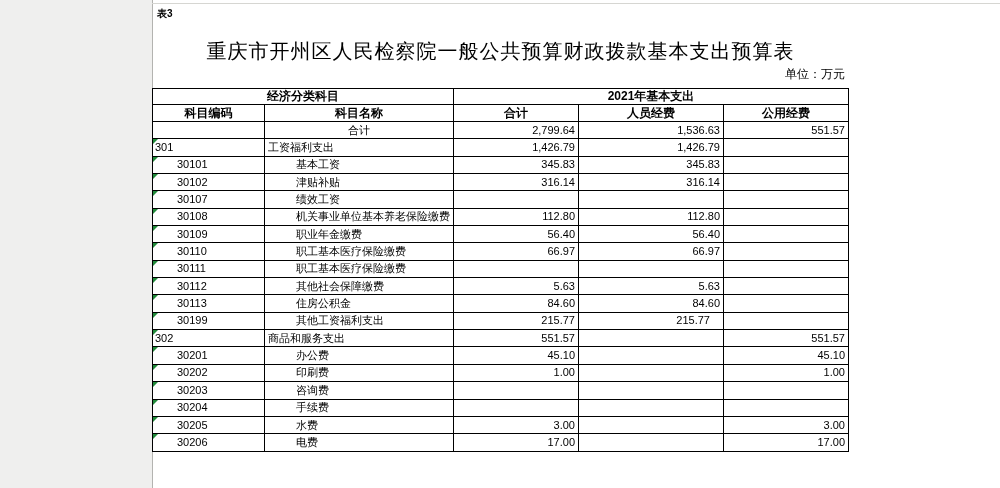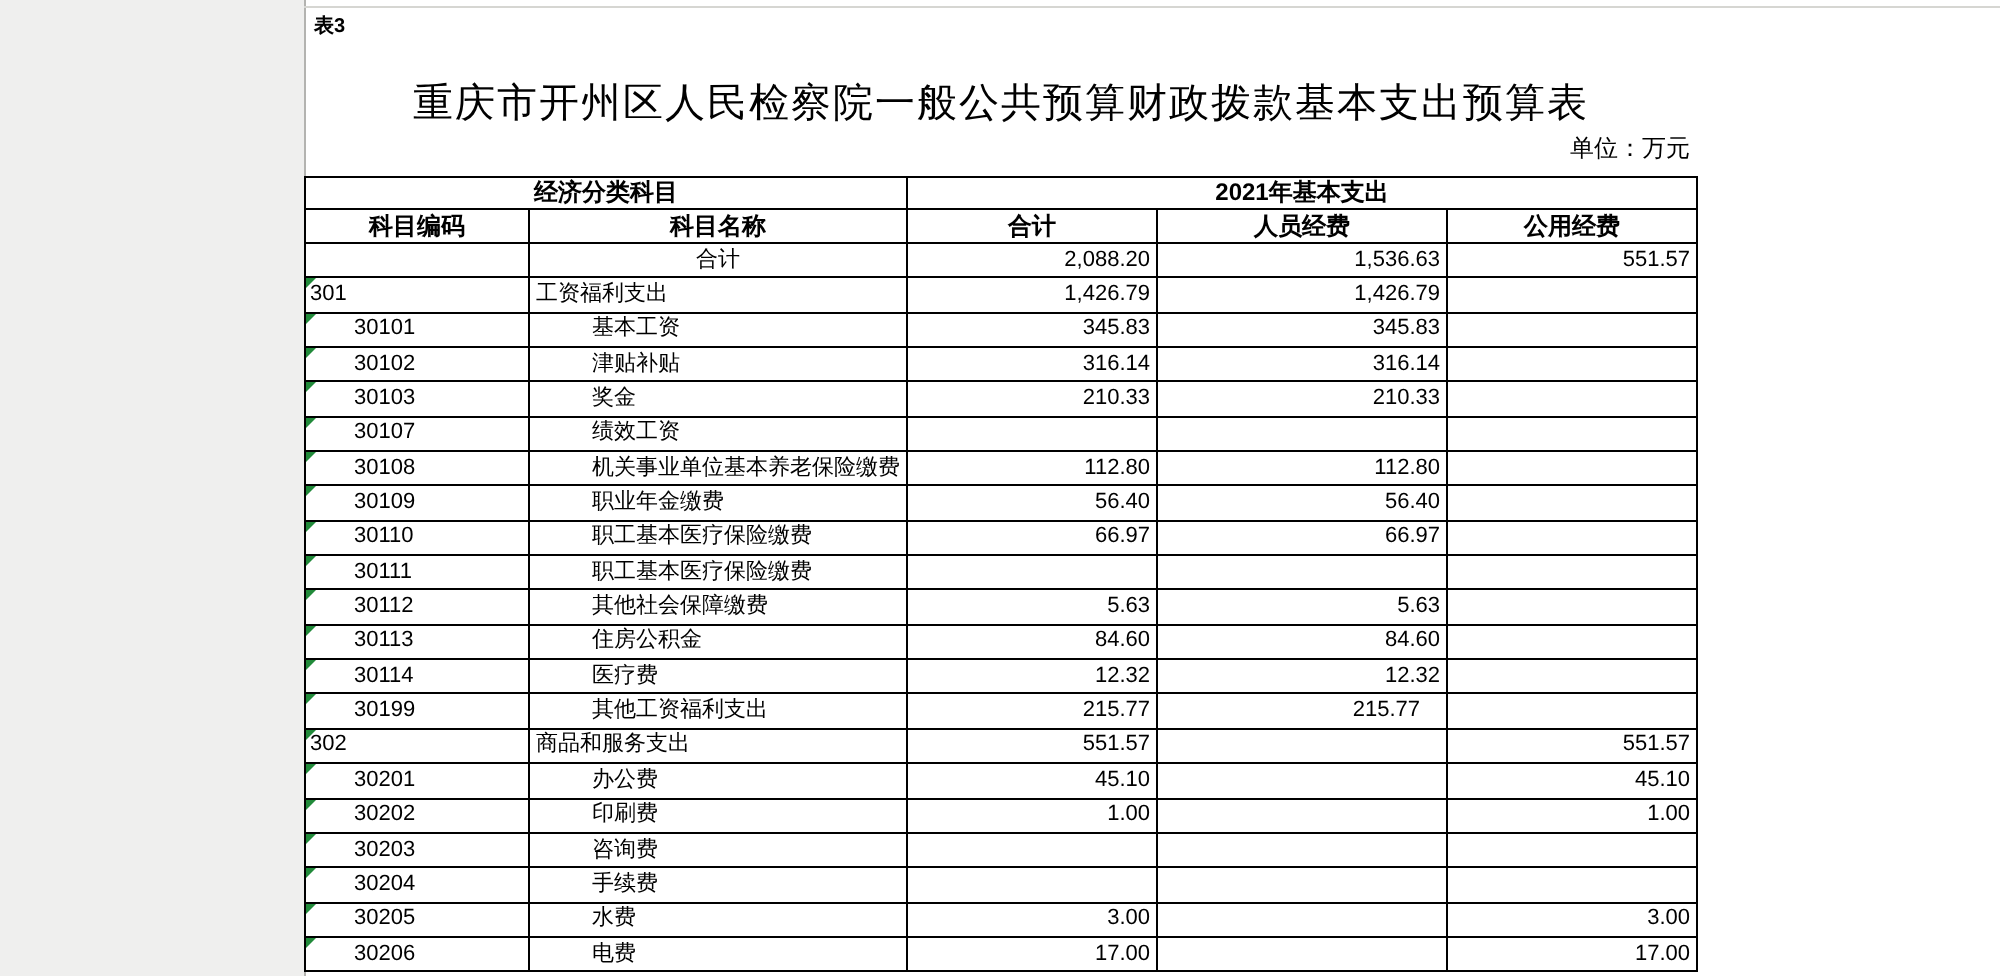--- a/index.html
+++ b/index.html
@@ -96,21 +96,21 @@
       <th>科目名称</th>
       <th>合计</th>
       <th>人员经费</th>
       <th>公用经费</th>
     </tr>
   </thead>
   <tbody>
       <tr>
         <td class="code lv0"></td>
         <td class="name lv0 center">合计</td>
-        <td class="num">2,088.20</td>
+        <td class="num">2,799.64</td>
         <td class="num">1,536.63</td>
         <td class="num">551.57</td>
       </tr>
       <tr>
         <td class="code lv0"><span class="tri"></span>301</td>
         <td class="name lv0">工资福利支出</td>
         <td class="num">1,426.79</td>
         <td class="num">1,426.79</td>
         <td class="num"></td>
       </tr>
@@ -122,27 +122,20 @@
         <td class="num"></td>
       </tr>
       <tr>
         <td class="code lv1"><span class="tri"></span>30102</td>
         <td class="name lv1">津贴补贴</td>
         <td class="num">316.14</td>
         <td class="num">316.14</td>
         <td class="num"></td>
       </tr>
       <tr>
-        <td class="code lv1"><span class="tri"></span>30103</td>
-        <td class="name lv1">奖金</td>
-        <td class="num">210.33</td>
-        <td class="num">210.33</td>
-        <td class="num"></td>
-      </tr>
-      <tr>
         <td class="code lv1"><span class="tri"></span>30107</td>
         <td class="name lv1">绩效工资</td>
         <td class="num"></td>
         <td class="num"></td>
         <td class="num"></td>
       </tr>
       <tr>
         <td class="code lv1"><span class="tri"></span>30108</td>
         <td class="name lv1">机关事业单位基本养老保险缴费</td>
         <td class="num">112.80</td>
@@ -178,27 +171,20 @@
         <td class="num"></td>
       </tr>
       <tr>
         <td class="code lv1"><span class="tri"></span>30113</td>
         <td class="name lv1">住房公积金</td>
         <td class="num">84.60</td>
         <td class="num">84.60</td>
         <td class="num"></td>
       </tr>
       <tr>
-        <td class="code lv1"><span class="tri"></span>30114</td>
-        <td class="name lv1">医疗费</td>
-        <td class="num">12.32</td>
-        <td class="num">12.32</td>
-        <td class="num"></td>
-      </tr>
-      <tr>
         <td class="code lv1"><span class="tri"></span>30199</td>
         <td class="name lv1">其他工资福利支出</td>
         <td class="num">215.77</td>
         <td class="num gap">215.77</td>
         <td class="num"></td>
       </tr>
       <tr>
         <td class="code lv0"><span class="tri"></span>302</td>
         <td class="name lv0">商品和服务支出</td>
         <td class="num">551.57</td>

